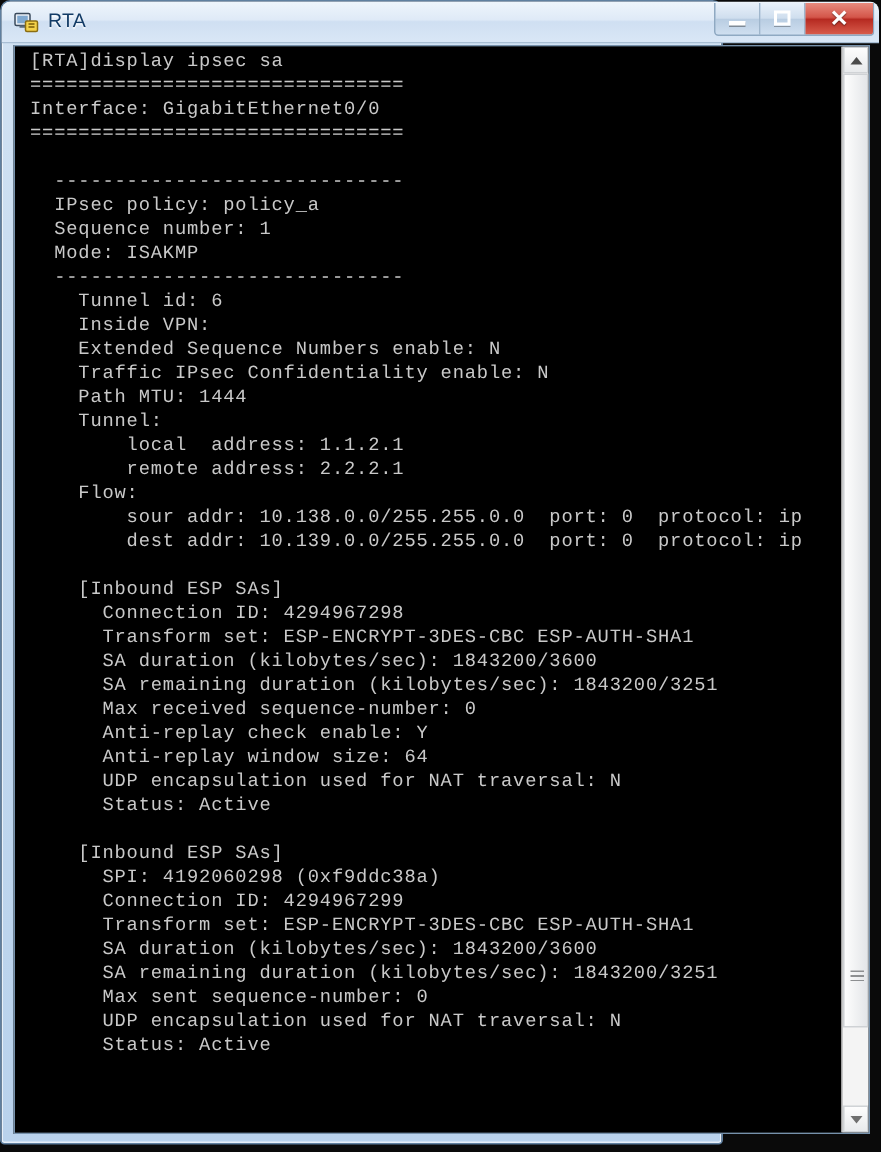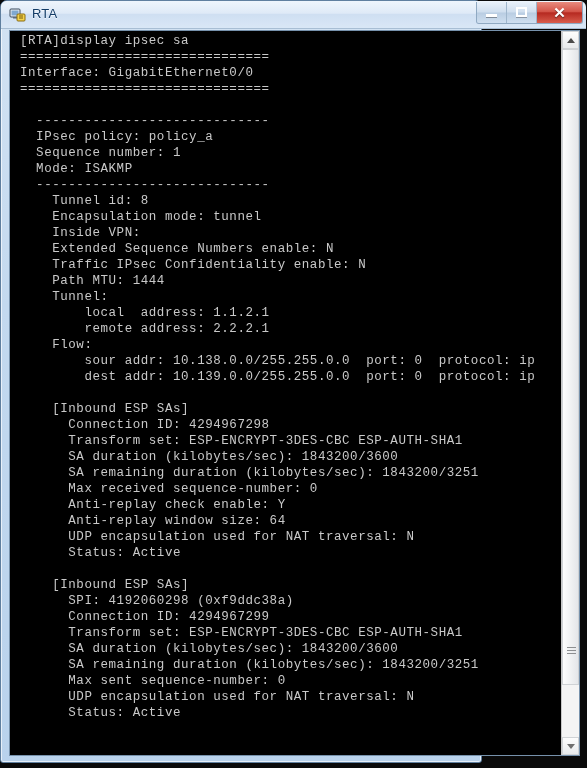--- a/index.html
+++ b/index.html
@@ -240,22 +240,21 @@
         <div class="line">[RTA]display ipsec sa</div>
         <div class="line">===============================</div>
         <div class="line">Interface: GigabitEthernet0/0</div>
         <div class="line">===============================</div>
         <div class="line"></div>
         <div class="line">  -----------------------------</div>
         <div class="line">  IPsec policy: policy_a</div>
         <div class="line">  Sequence number: 1</div>
         <div class="line">  Mode: ISAKMP</div>
         <div class="line">  -----------------------------</div>
-        <div class="line">    Tunnel id: 8</div>
-        <div class="line">    Encapsulation mode: tunnel</div>
+        <div class="line">    Tunnel id: 6</div>
         <div class="line">    Inside VPN:</div>
         <div class="line">    Extended Sequence Numbers enable: N</div>
         <div class="line">    Traffic IPsec Confidentiality enable: N</div>
         <div class="line">    Path MTU: 1444</div>
         <div class="line">    Tunnel:</div>
         <div class="line">        local  address: 1.1.2.1</div>
         <div class="line">        remote address: 2.2.2.1</div>
         <div class="line">    Flow:</div>
         <div class="line">        sour addr: 10.138.0.0/255.255.0.0  port: 0  protocol: ip</div>
         <div class="line">        dest addr: 10.139.0.0/255.255.0.0  port: 0  protocol: ip</div>

